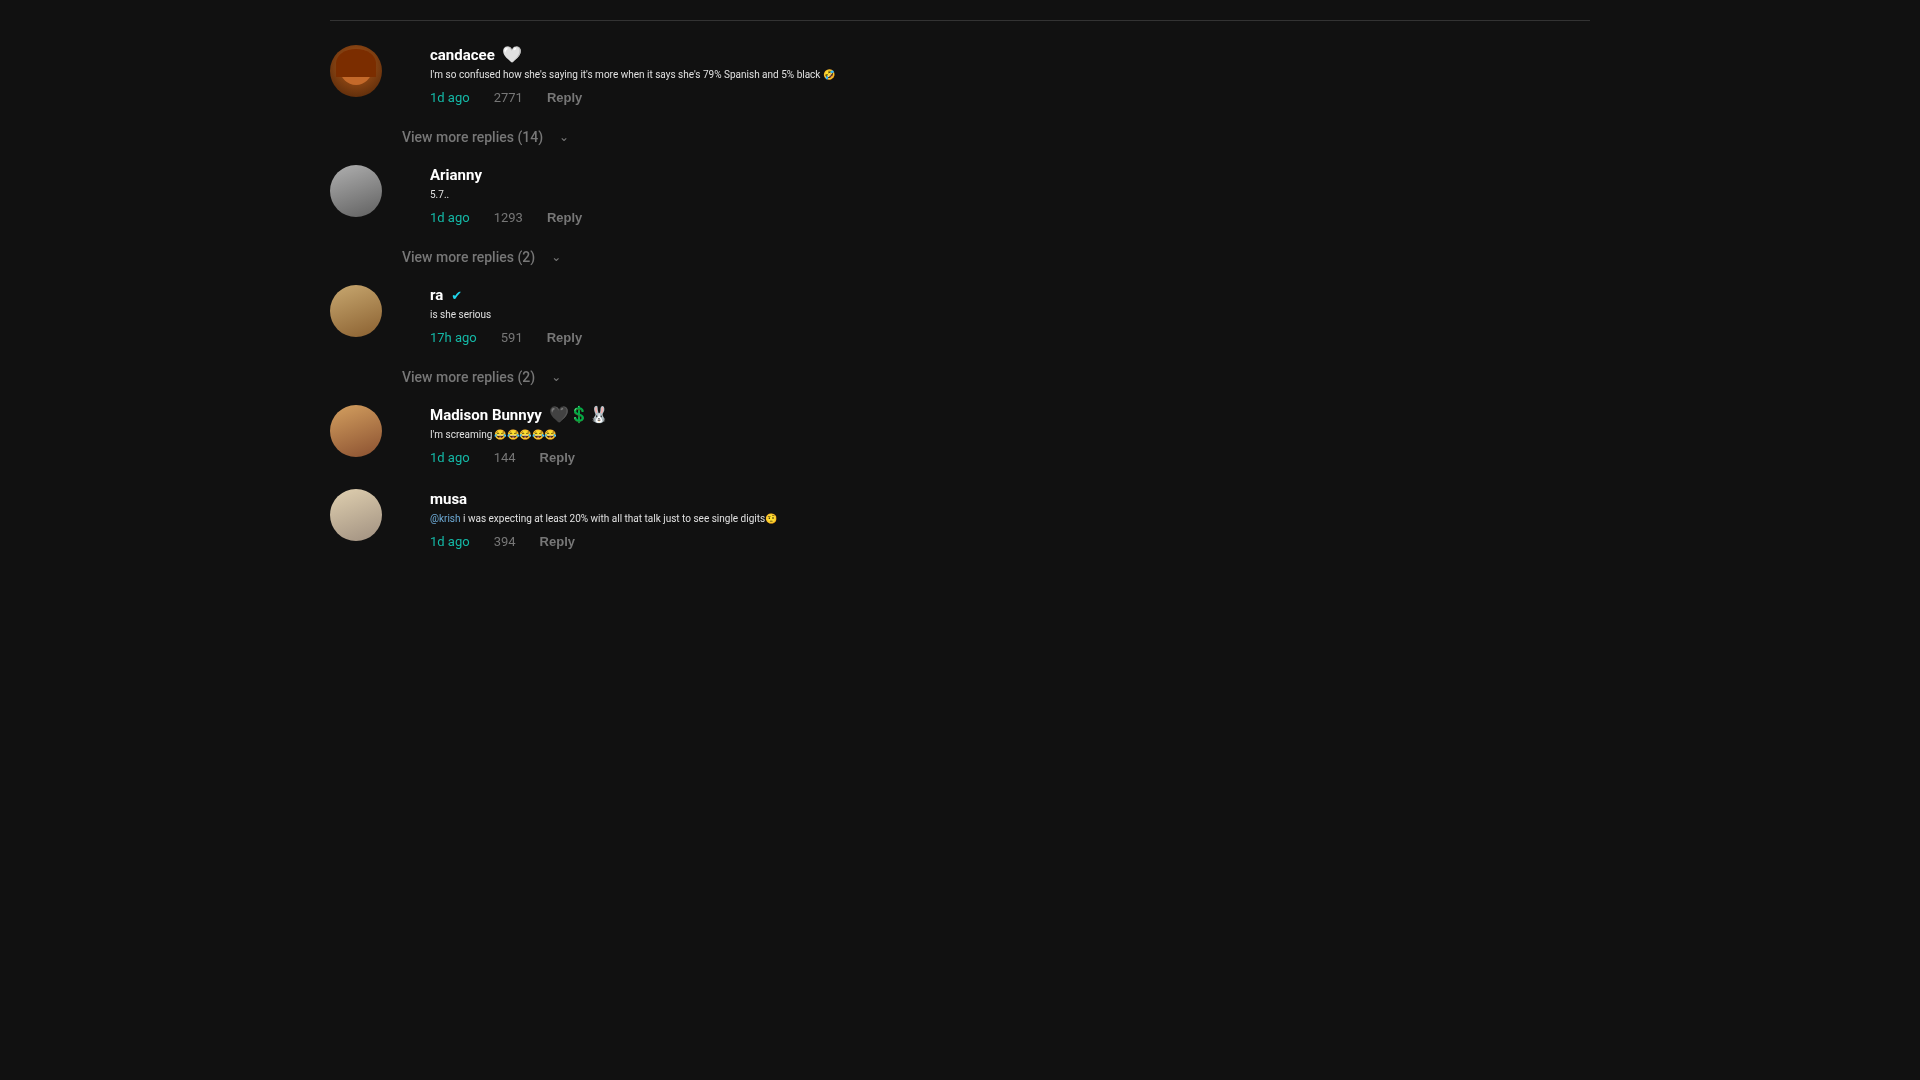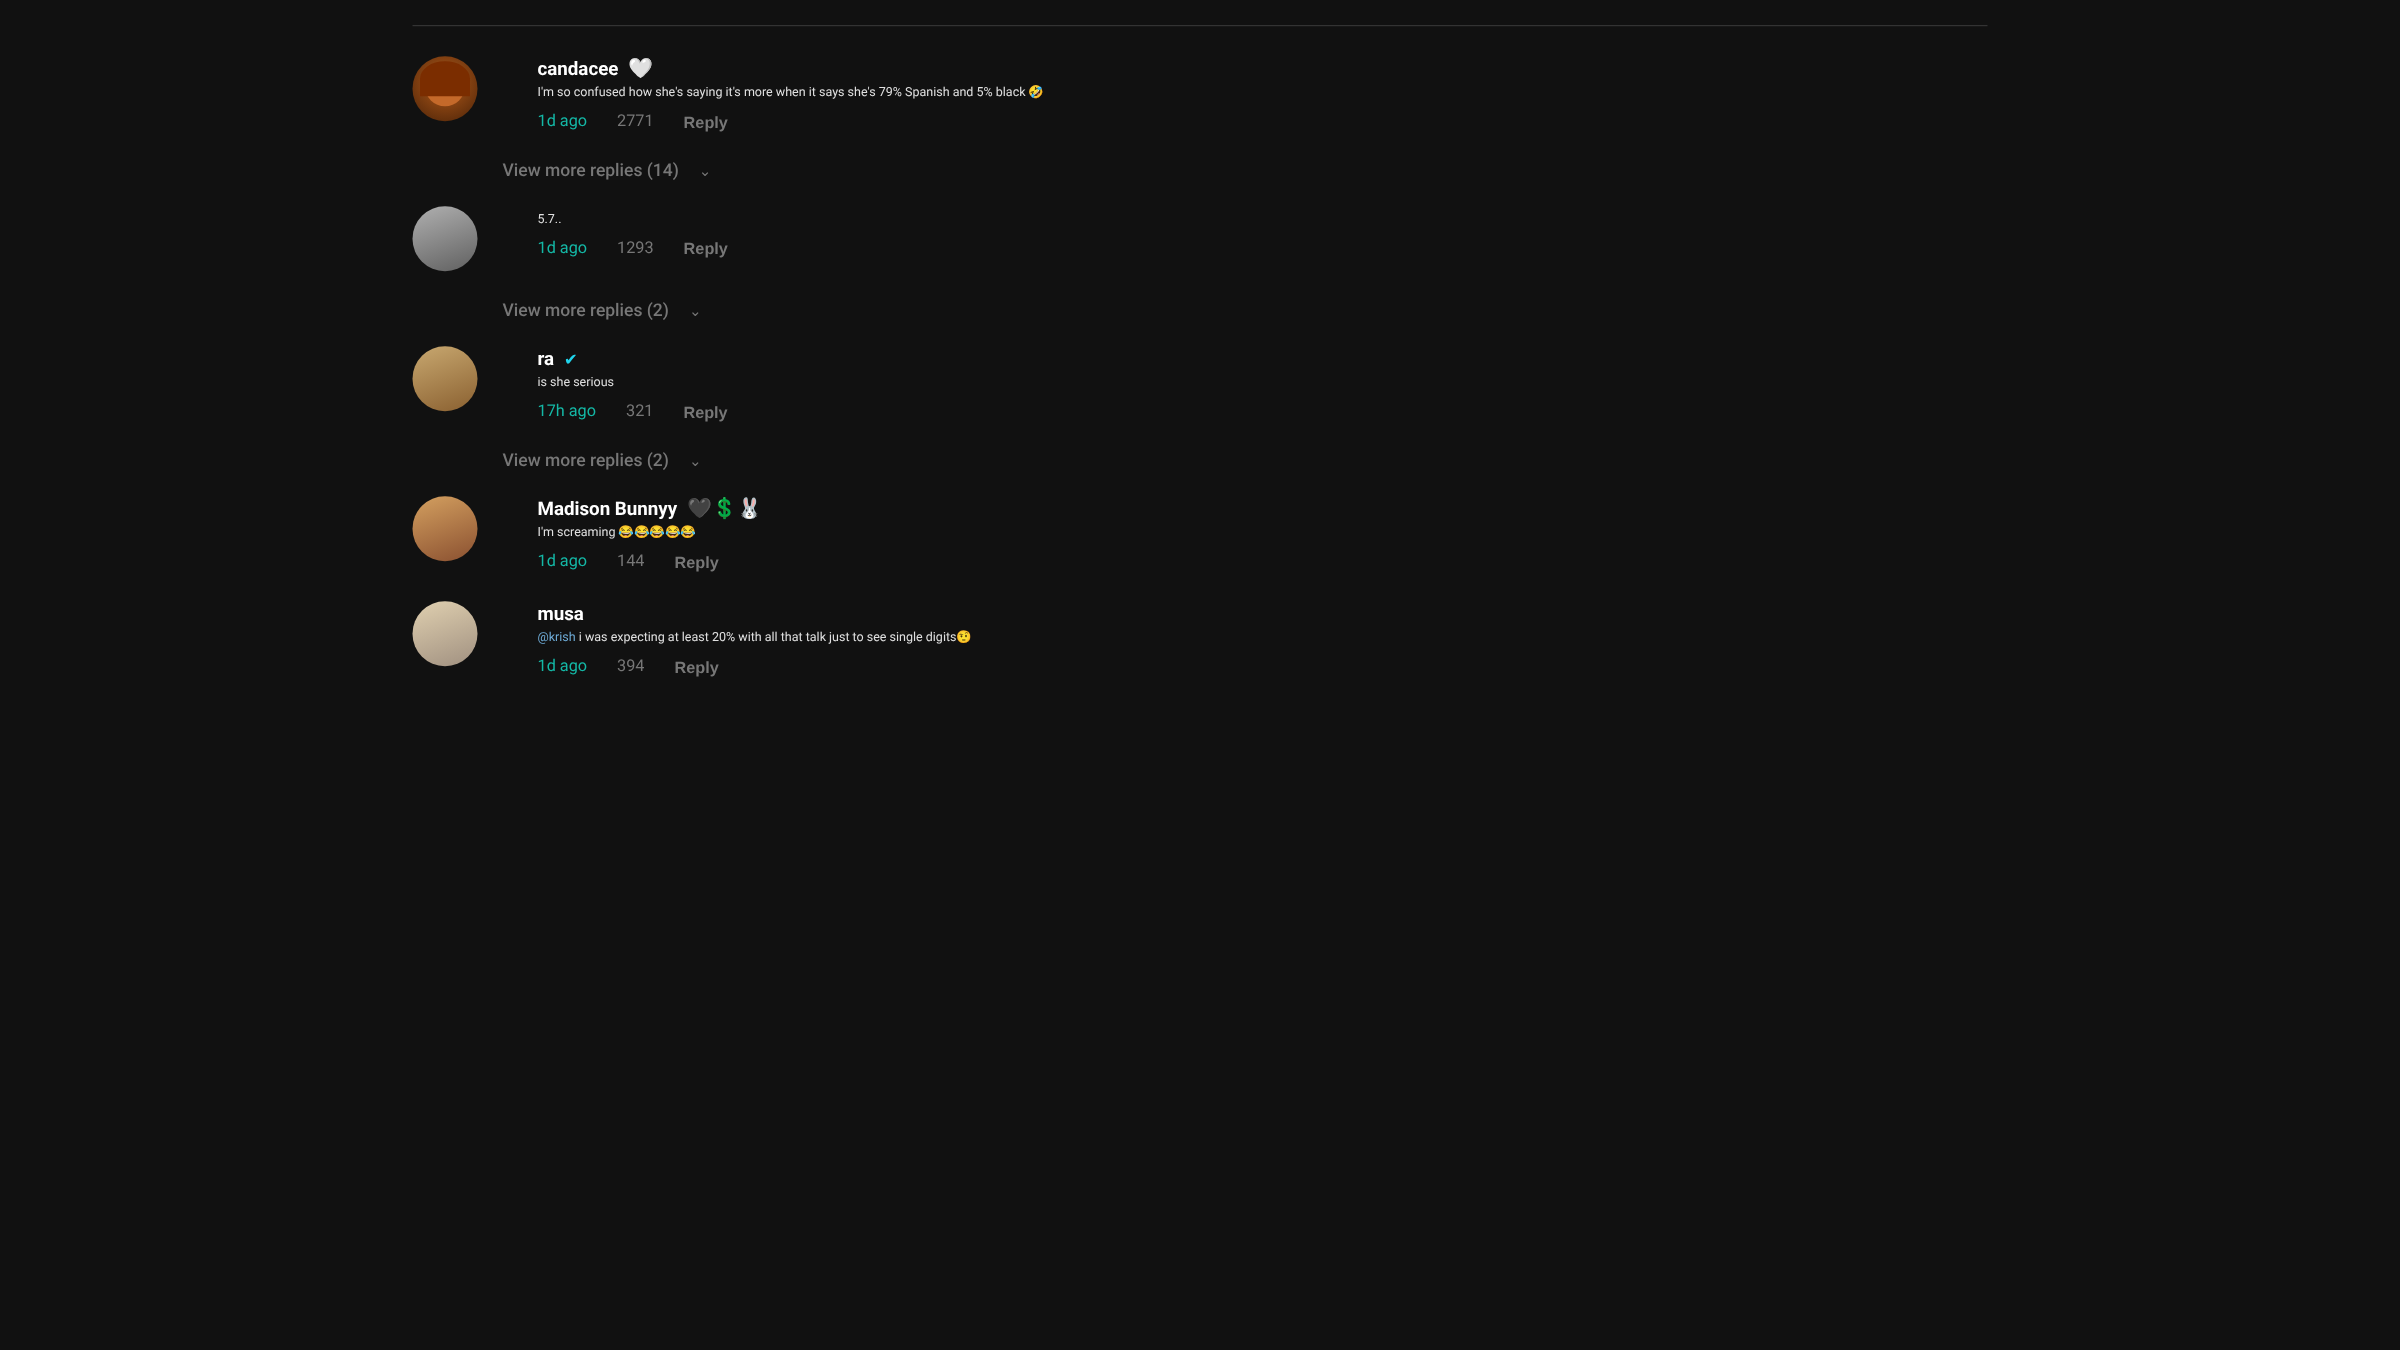--- a/index.html
+++ b/index.html
@@ -158,20 +158,24 @@
   </div>
 
   <div class="view-replies">
     <span>View more replies (14)</span>
     <span class="chevron-icon">⌄</span>
   </div>
 
   <div class="comment-item">
     <div class="avatar avatar-arianny"></div>
     <div class="comment-content">
+      <div>
+        <span class="comment-username">Arianny</span>
+        <span class="comment-badge"></span>
+      </div>
       <div class="comment-text">5.7..</div>
       <div class="comment-meta">
         <span class="comment-time">1d ago</span>
         <span class="comment-likes">1293</span>
         <button class="comment-reply-btn">Reply</button>
       </div>
     </div>
   </div>
 
   <div class="view-replies">
@@ -182,21 +186,21 @@
   <div class="comment-item">
     <div class="avatar avatar-ra"></div>
     <div class="comment-content">
       <div>
         <span class="comment-username">ra</span>
         <span class="comment-badge" style="font-size:13px; color:#20d5ec; margin-left:4px;">✔</span>
       </div>
       <div class="comment-text">is she serious</div>
       <div class="comment-meta">
         <span class="comment-time">17h ago</span>
-        <span class="comment-likes">321</span>
+        <span class="comment-likes">591</span>
         <button class="comment-reply-btn">Reply</button>
       </div>
     </div>
   </div>
 
   <div class="view-replies">
     <span>View more replies (2)</span>
     <span class="chevron-icon">⌄</span>
   </div>
 

